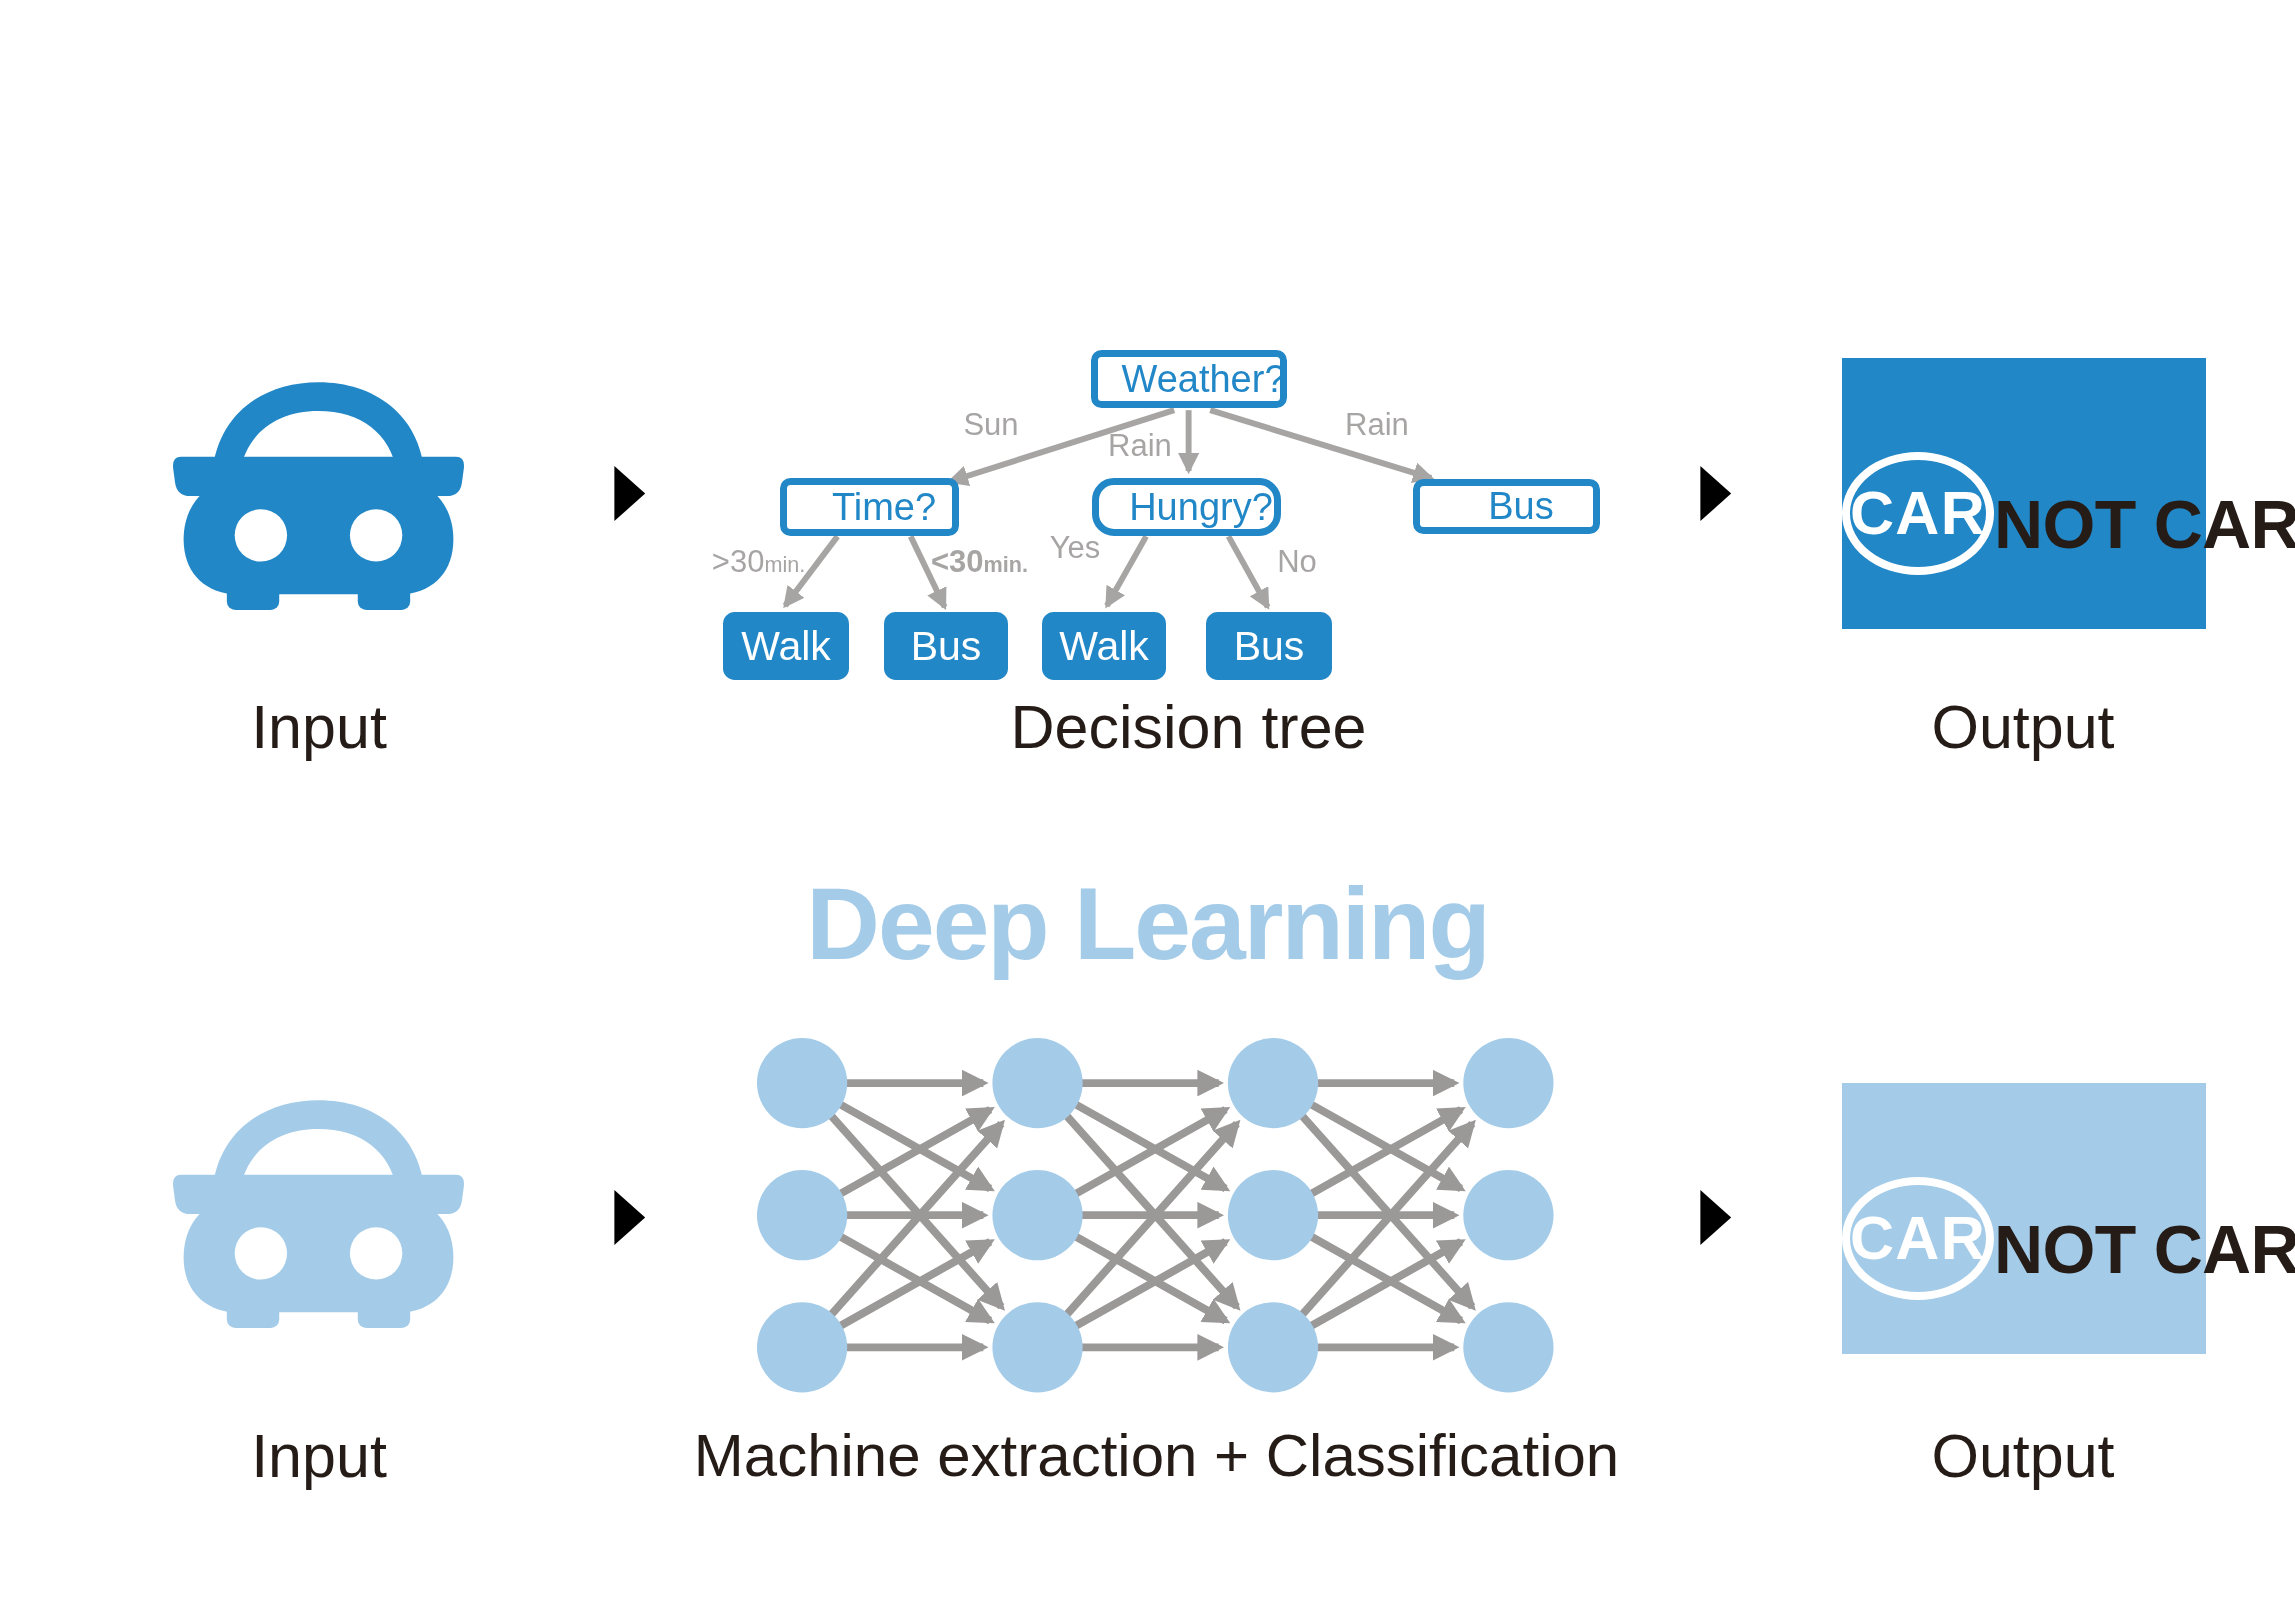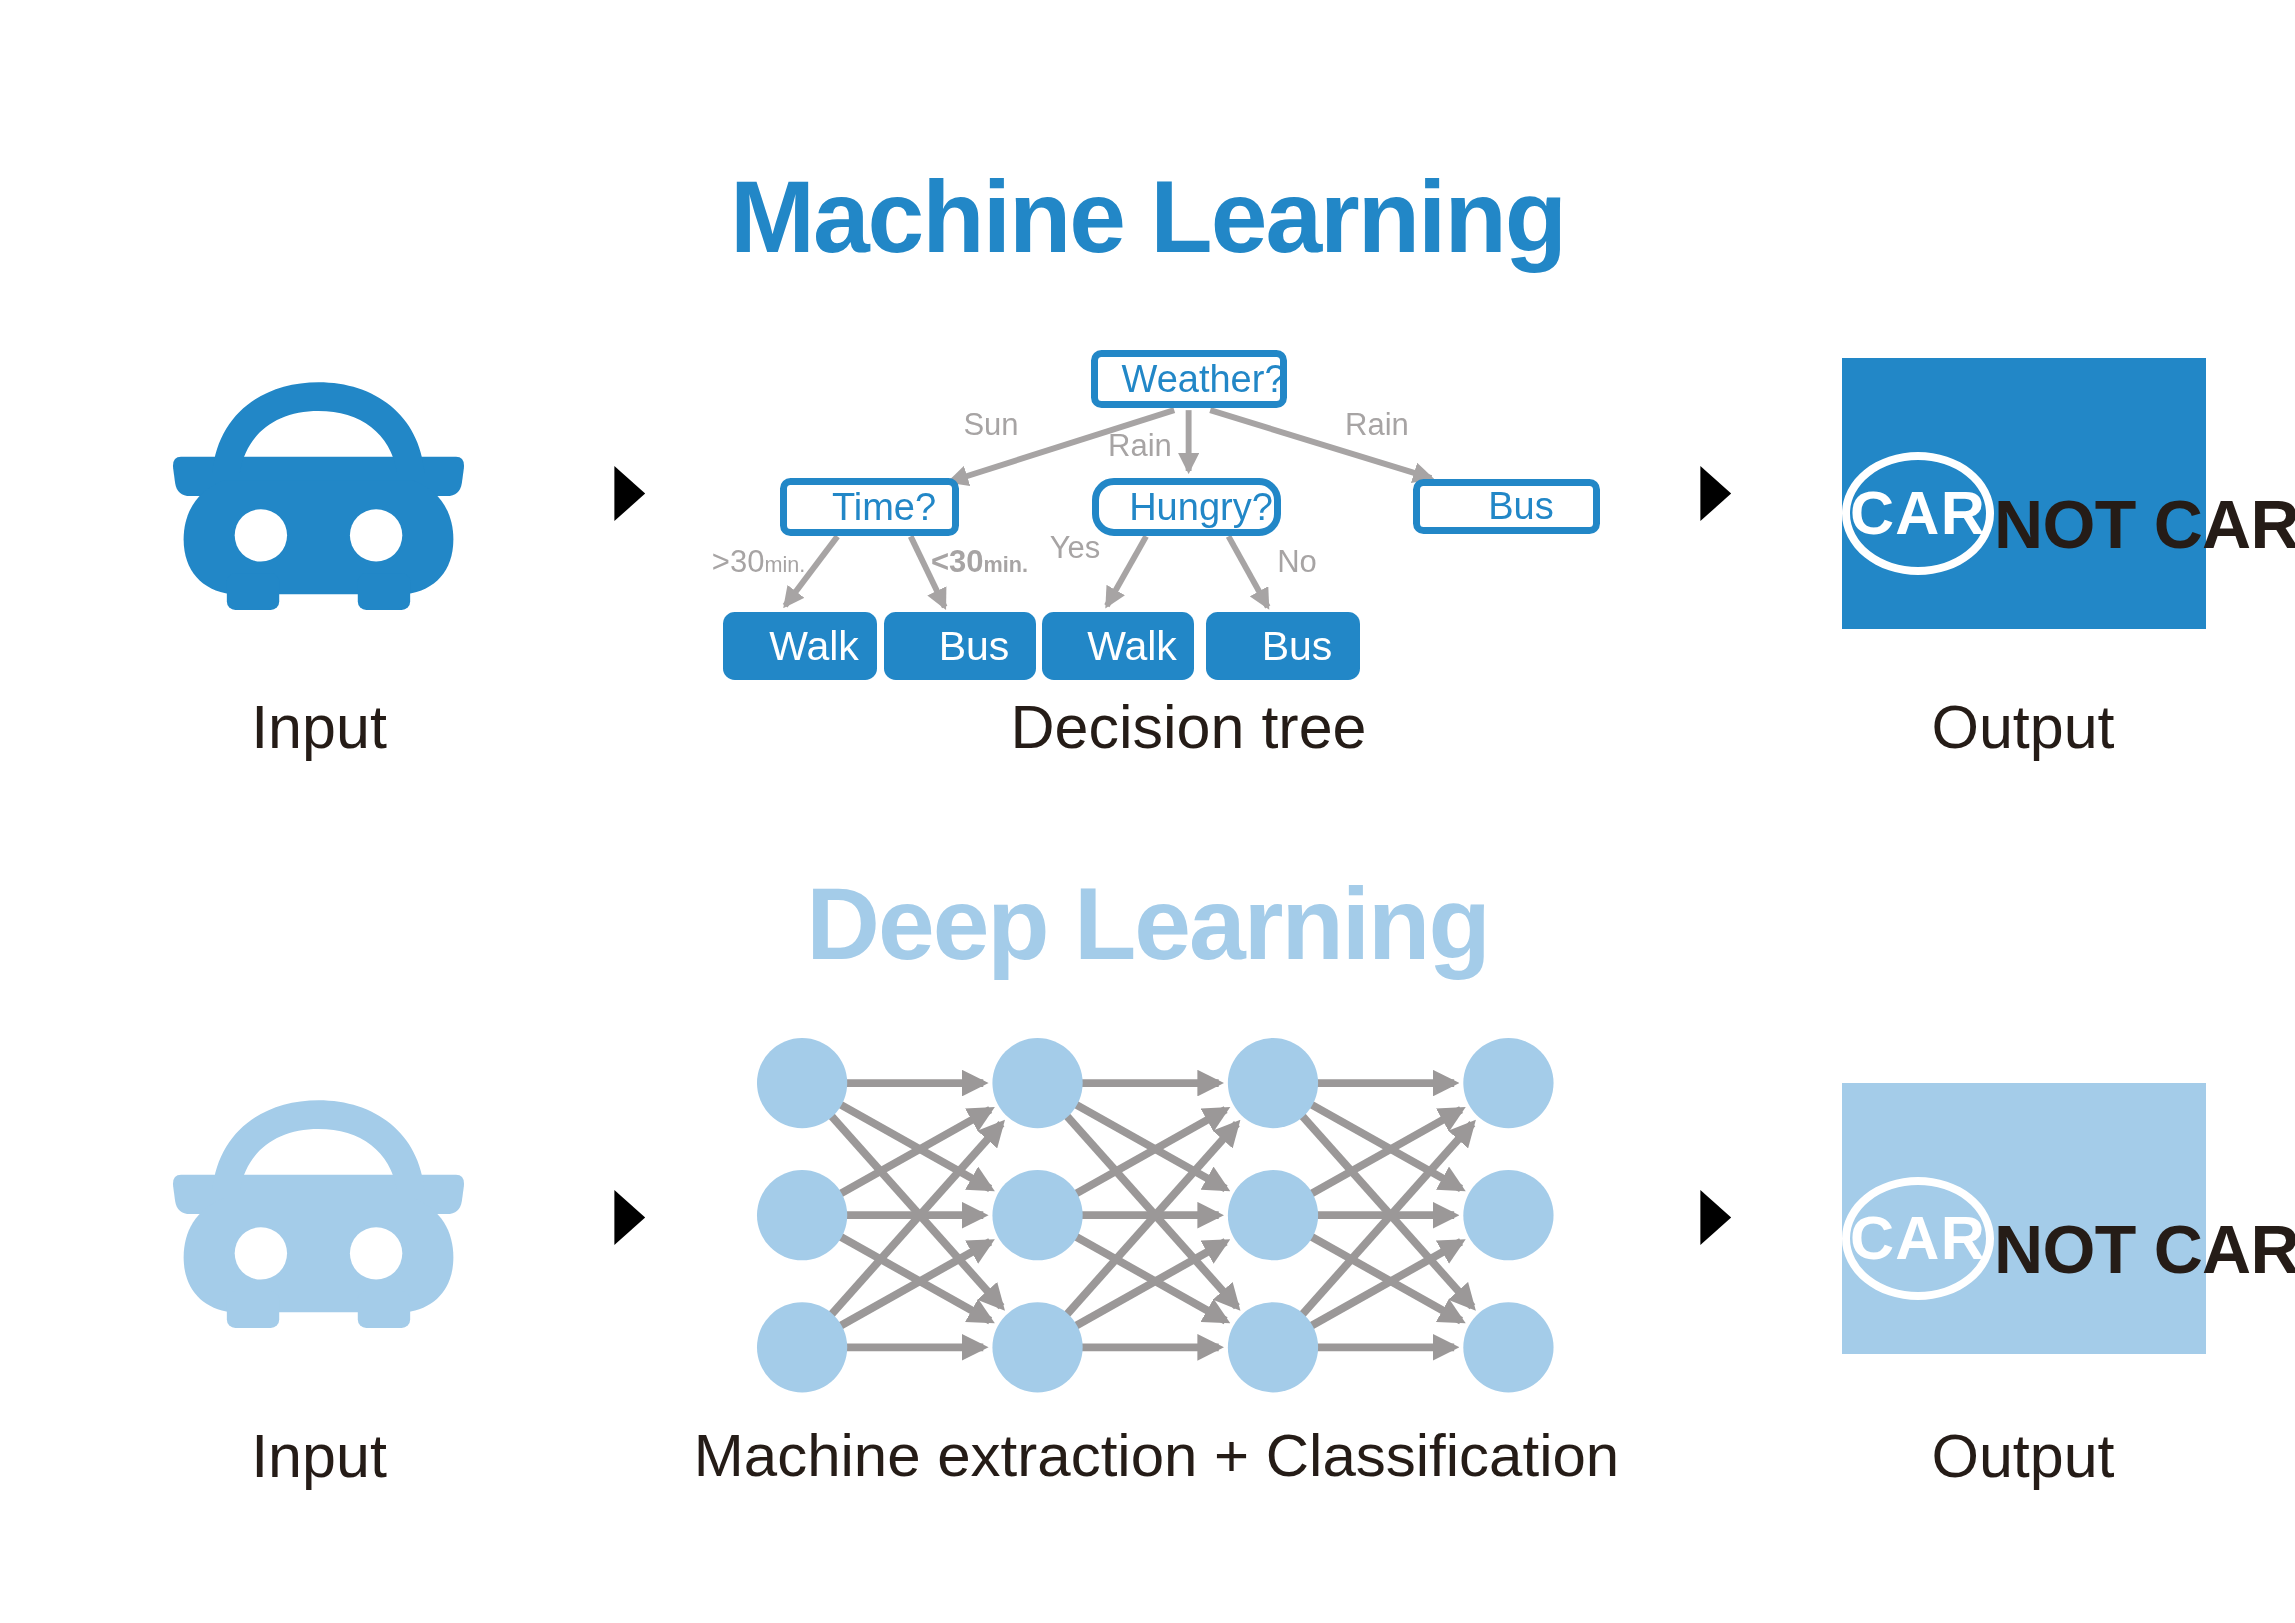--- a/index.html
+++ b/index.html
@@ -49,21 +49,20 @@
   }
   .leaf{
     position:absolute;
     top:612px;height:68px;
     background:var(--blue);
     border-radius:11.8px;
     color:#ffffff;
     font-size:41px;
     display:flex;align-items:center;justify-content:center;
     white-space:nowrap;
-    padding-left:28px;
   }
   .blabel{
     position:absolute;
     color:var(--label-gray);
     font-size:31px;
     text-align:center;
     white-space:nowrap;
     line-height:1;
   }
   .blabel .sub{font-size:21.6px;}
@@ -130,21 +129,20 @@
     </symbol>
     <symbol id="flow-arrow-shape" viewBox="0 0 120 110">
       <path d="M8 55 L86 55"></path>
       <path d="M52 12 L100 55 L52 98"></path>
     </symbol>
   </defs>
 </svg>
 
 <div id="canvas">
 
-  <div class="title ml" style="top:164px;">Machine Learning</div>
 
   <svg class="car blue" style="left:161px;top:373px;" viewBox="0 0 480 362">
     <use href="#car-shape"></use>
   </svg>
   <div class="caption" style="left:90px;top:692px;width:458px;">Input</div>
 
   <svg class="flow" style="left:581px;top:458px;" viewBox="0 0 120 110">
     <use href="#flow-arrow-shape"></use>
   </svg>
 

